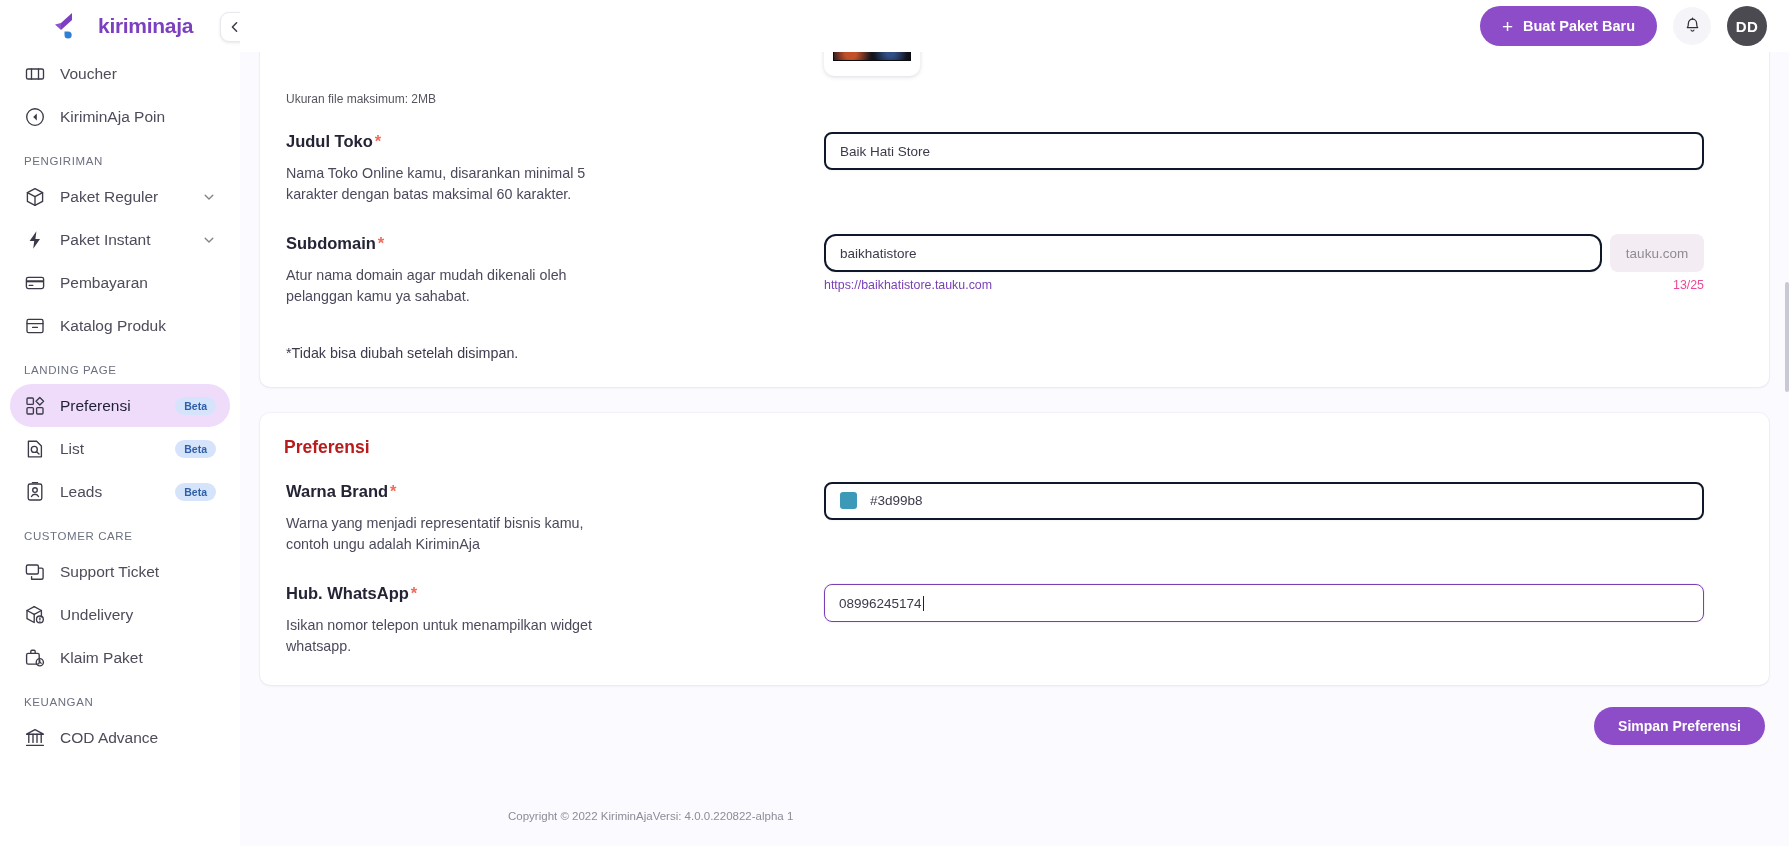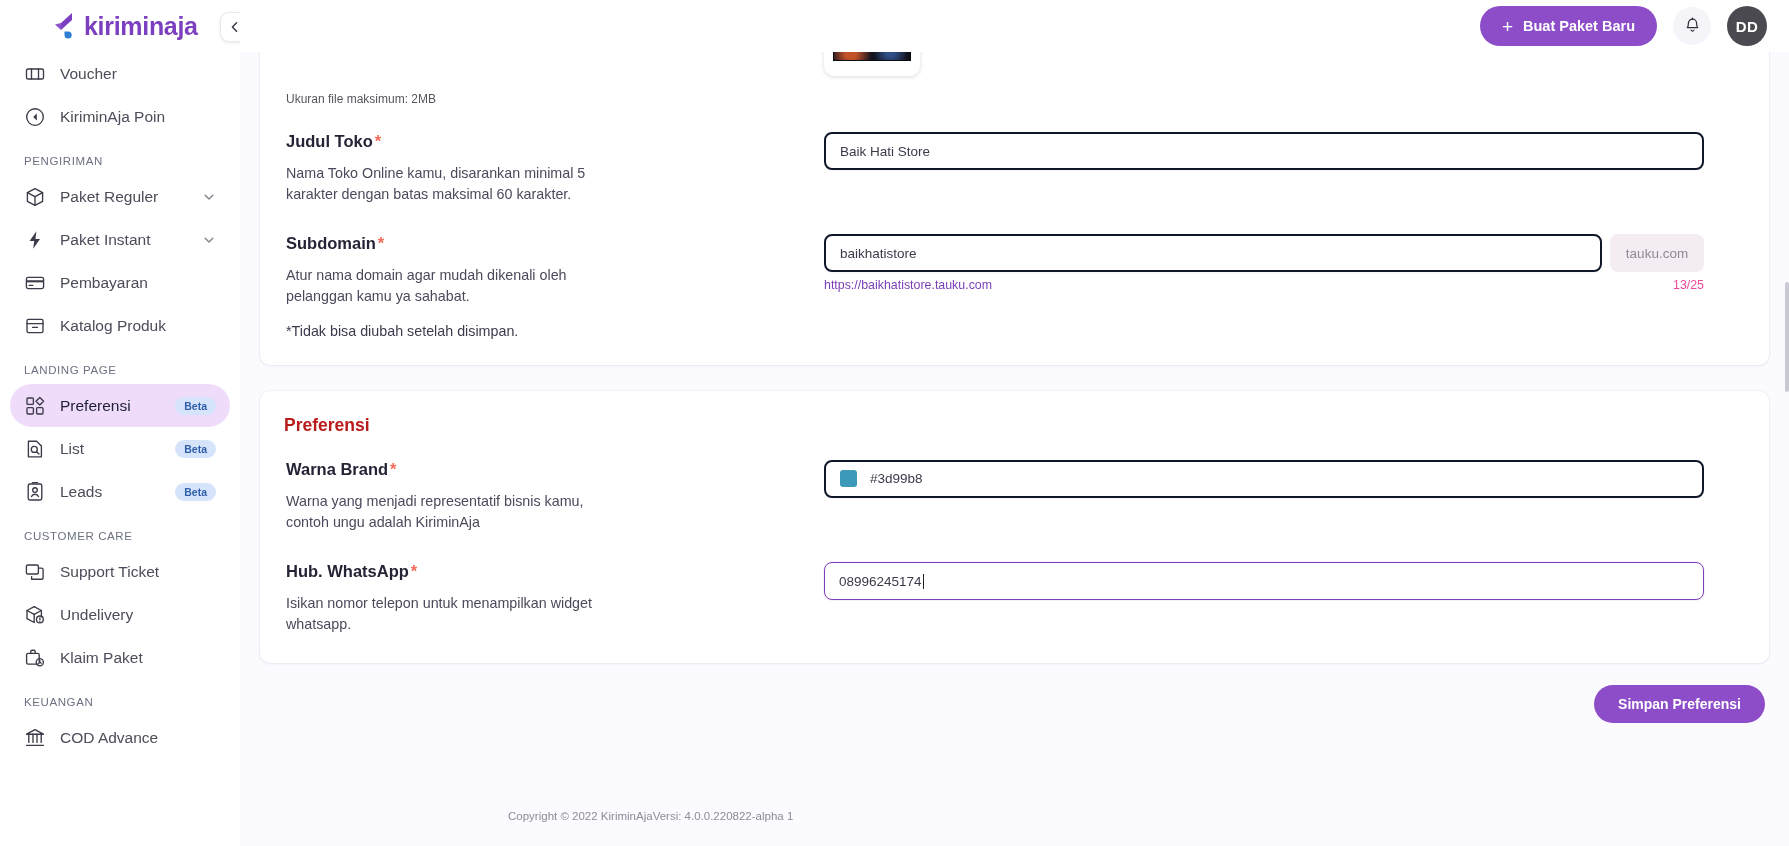--- a/index.html
+++ b/index.html
@@ -22,21 +22,21 @@
     padding-top: 0;
     position: relative;
     z-index: 3;
     overflow: hidden;
   }
   .logo-row {
     height: 52px; display: flex; align-items: center; padding-left: 52px;
   }
   .logo-mark { position: relative; width: 28px; height: 30px; margin-right: 4px; }
   .logo-text {
-    font-size: 25px; font-weight: 700; color: #7b3fbf; letter-spacing: -0.3px;
+    font-size: 21px; font-weight: 700; color: #7b3fbf; letter-spacing: -0.3px; margin-left: 14px;
   }
   .nav-item {
     display: flex; align-items: center;
     height: 43px; margin: 0 10px; padding: 0 14px;
     border-radius: 22px;
     color: #4c4c5a; font-size: 15.5px;
     cursor: pointer;
     position: relative;
   }
   .nav-item .ni-icon { width: 22px; height: 22px; display: flex; align-items: center; justify-content: center; margin-right: 14px; flex: 0 0 22px; }
@@ -110,21 +110,21 @@
   #card-toko { margin-top: -46px; padding-top: 46px; padding-bottom: 26px; }
   #card-pref { margin-top: 26px; padding-top: 24px; padding-bottom: 28px; }
 
   .frow { display: flex; align-items: flex-start; }
   .fleft { width: 540px; flex: 0 0 540px; padding-left: 2px; }
   .fright { flex: 1 1 auto; padding-left: 0; }
 
   .flabel { font-size: 16.5px; font-weight: 700; color: #242436; margin-bottom: 12px; }
   .req { color: #f26a5a; font-weight: 700; margin-left: 2px; }
   .fdesc { font-size: 14.3px; color: #4a4a5c; line-height: 1.45; max-width: 310px; }
-  .fnote { font-size: 14.3px; color: #3b3b4d; margin-top: 16px; }
+  .fnote { font-size: 14.3px; color: #3b3b4d; margin-top: 38px; }
   .fsmall { font-size: 12px; color: #55555f; margin-top: 40px; }
 
   .card-title { font-size: 17.5px; font-weight: 700; color: #b91c1c; margin-bottom: 24px; }
 
   .input {
     height: 38px; border: 2px solid #0f172a; border-radius: 8px;
     background: #fff; display: flex; align-items: center;
     padding: 0 14px; font-size: 13.5px; color: #3a3a4a;
     box-shadow: 0 1px 2px rgba(30,25,70,.04);
   }
@@ -403,21 +403,21 @@
         <div class="frow">
           <div class="fleft">
             <div class="flabel">
               <span>Subdomain</span><span class="req">*</span>
             </div>
             <div class="fdesc">Atur nama domain agar mudah dikenali oleh pelanggan kamu ya sahabat.</div>
             <div class="fnote">*Tidak bisa diubah setelah disimpan.</div>
           </div>
           <div class="fright">
             <div style="display:flex; align-items:center; width:880px;">
-              <div class="input" style="flex:1 1 auto;" title="subdomain">
+              <div class="input" style="flex:1 1 auto;border-radius:12px;" title="subdomain">
                 <span>baikhatistore</span>
               </div>
               <div class="suffix-box">tauku.com</div>
             </div>
             <div style="display:flex; justify-content:space-between; width:880px;">
               <a class="helper-url" href="#" style="text-decoration:none;">https://baikhatistore.tauku.com</a>
               <span class="counter">13/25</span>
             </div>
           </div>
         </div>

